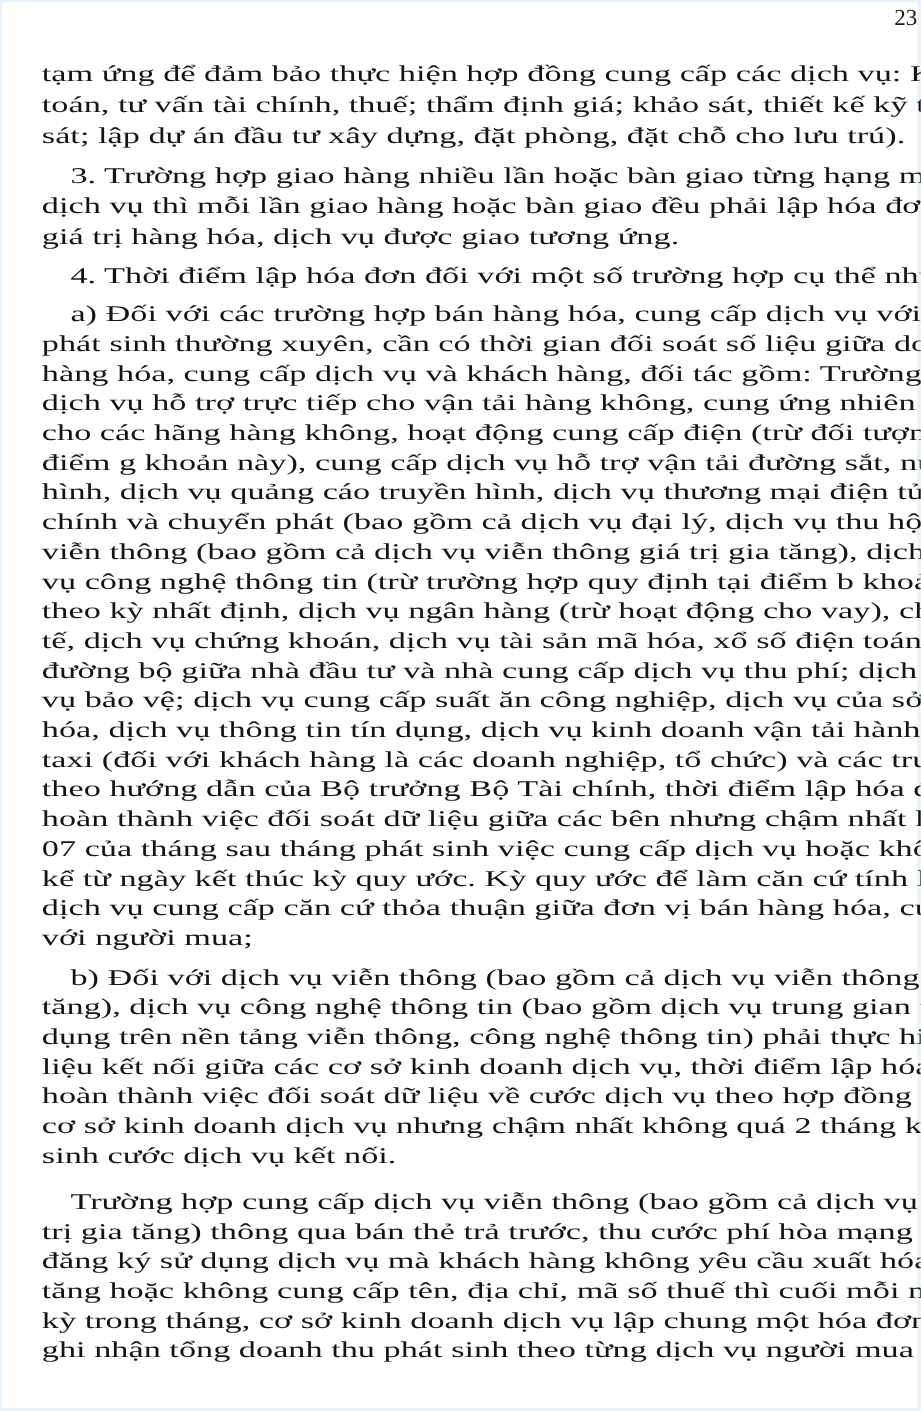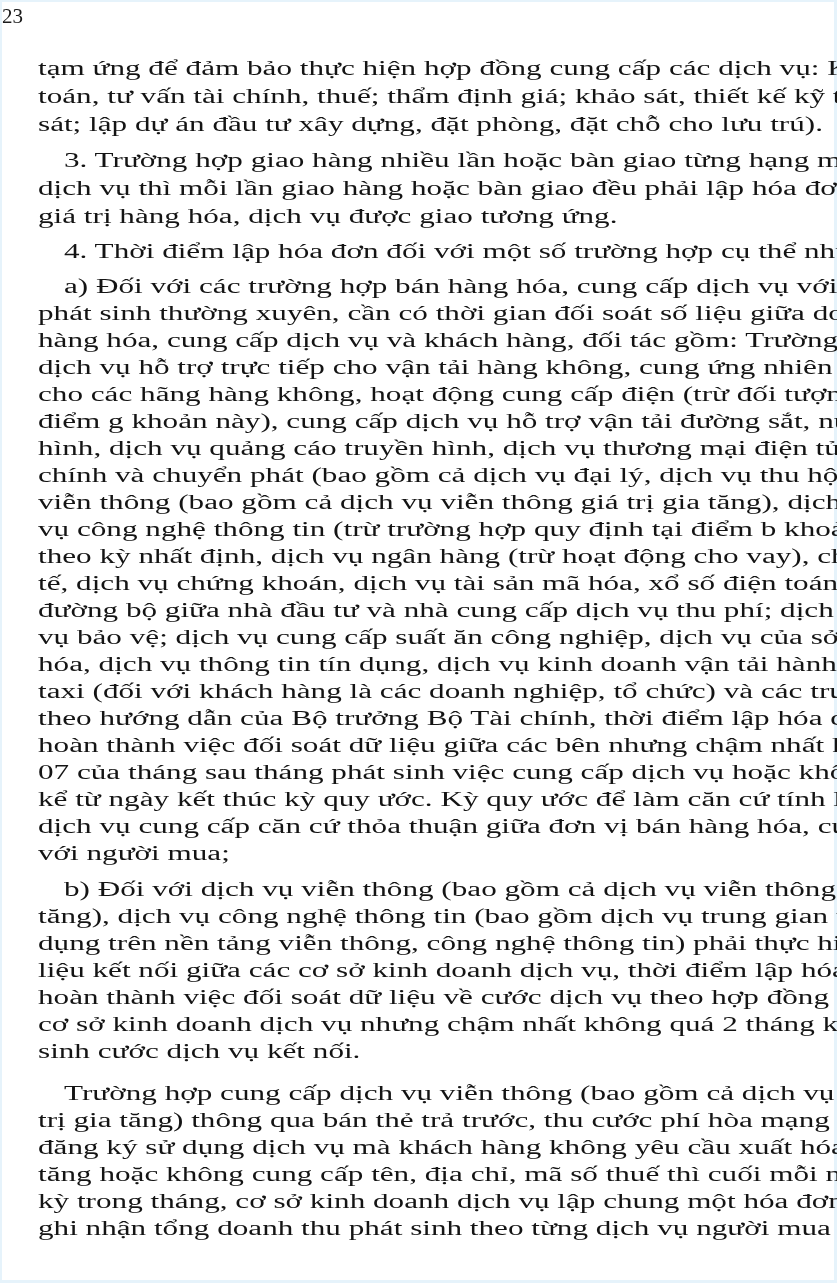--- a/index.html
+++ b/index.html
@@ -8,21 +8,21 @@
     background: #e6f3fb;
     position: relative; overflow: hidden;
   }
   .page {
     position: absolute; left: 2px; top: 2px;
     width: 832px; height: 1278px;
     background: #ffffff;
   }
   .page-number {
     position: absolute; left: 0; width: 832px; top: 2px;
-    text-align: left;
+    text-align: right;
     font-family: "Liberation Serif", serif;
     font-size: 21px; color: #1a1a1a;
   }
   .text-block {
     position: absolute; left: 36px; width: 476px;
     font-family: "Liberation Serif", serif;
     font-size: 20.5px; color: #141414;
   }
   .line {
     position: absolute; left: 0;

